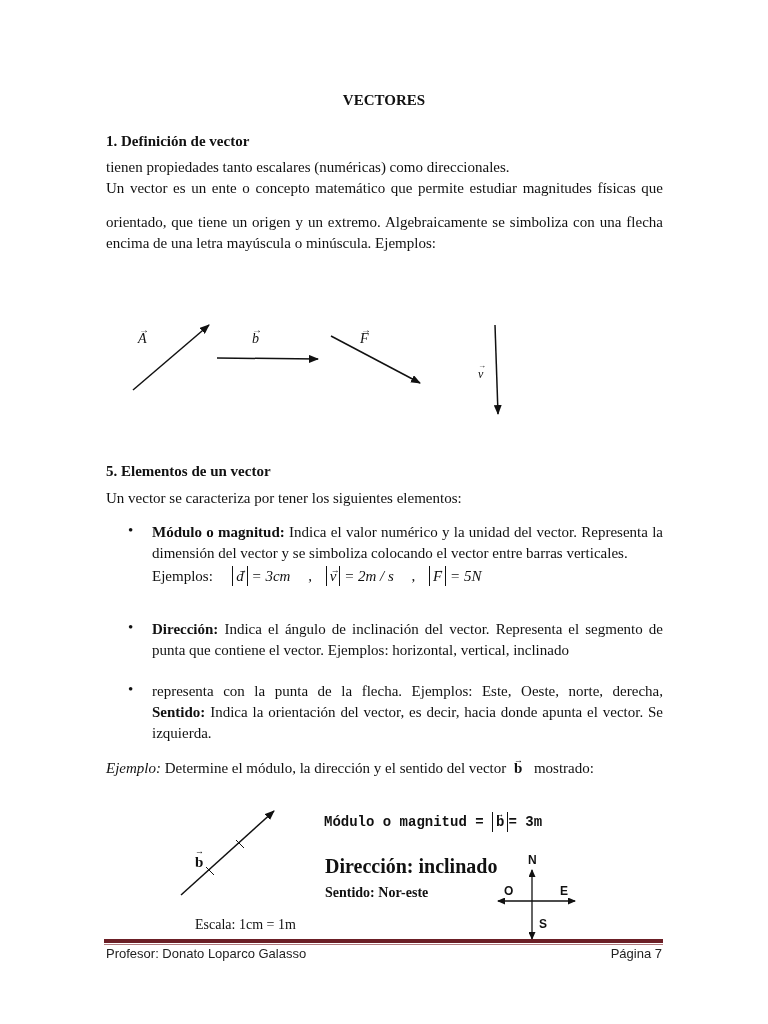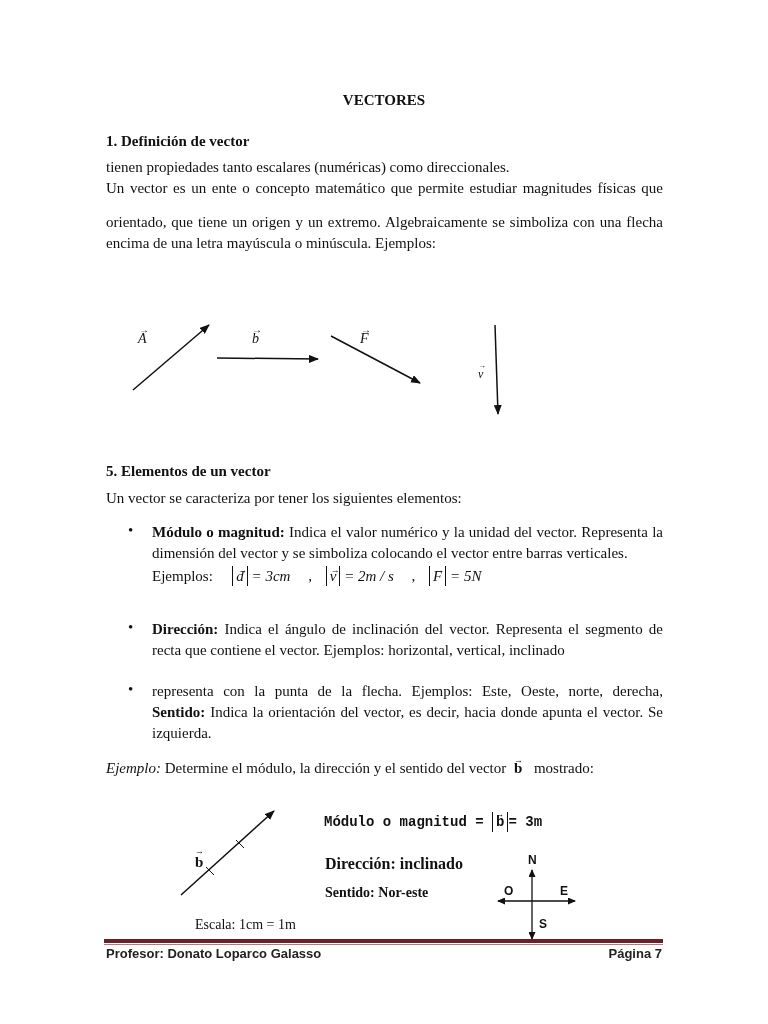--- a/index.html
+++ b/index.html
@@ -7,21 +7,21 @@
          font-family:"Liberation Serif", serif; color:#111; font-size:15px; }
   .abs { position:absolute; }
   .title { top:92px; left:0; width:768px; text-align:center; font-weight:bold; font-size:15px; }
   .h { font-weight:bold; font-size:15px;margin-top:7px; }
   .p { font-size:15px; line-height:21px; text-align:justify; }
   .bullet-dot { font-size:15px; }
   .it { font-style:italic; }
   .b { font-weight:bold; }
   .rule1 { top:939px; left:104px; width:559px; height:4px; background:#6b1f26; }
   .rule2 { top:944px; left:104px; width:559px; height:1px; background:#b07a7e; }
-  .footer { top:946px; font-family:"Liberation Sans Narrow","Liberation Sans", sans-serif; font-size:13px; font-weight:bold; color:#222; }
+  .footer { top:946px; font-family:"Liberation Sans Narrow","Liberation Sans", sans-serif; font-size:13px; font-weight:normal; color:#222; }
   .vlabel { font-style:italic; font-size:14px; }
   .bar { display:inline-block; border-left:1px solid #111; border-right:1px solid #111; padding:0 3px; line-height:20px; }
 </style>
 </head>
 <body>
 
 <div class="abs title">VECTORES</div>
 
 <div class="abs h" style="top:126px;left:106px;">1.  Definición de vector</div>
 
@@ -89,21 +89,21 @@
   <span class="bar it" style="position:relative;"><span style="position:absolute;top:-6px;left:4px;font-size:9px;font-style:normal;">→</span><span>v</span></span>
   <span class="it">= 2m / s</span>
   <span style="display:inline-block;width:14px;"></span><span>,</span><span style="display:inline-block;width:10px;"></span>
   <span class="bar it" style="position:relative;"><span style="position:absolute;top:-6px;left:5px;font-size:9px;font-style:normal;">→</span><span>F</span></span>
   <span class="it">= 5N</span>
 </div>
 
 <div class="abs bullet-dot" style="top:619px;left:128px;">•</div>
 <div class="abs p" style="top:619px;left:152px;width:511px;">
   <div style="text-align:justify;text-align-last:justify;"><span class="b">Dirección:</span><span> Indica el ángulo de inclinación del vector. Representa el segmento de</span></div>
-  <div>recta que contiene el vector. Ejemplos:  horizontal, vertical, inclinado</div>
+  <div>punta que contiene el vector. Ejemplos:  horizontal, vertical, inclinado</div>
 </div>
 
 <div class="abs bullet-dot" style="top:681px;left:128px;">•</div>
 <div class="abs p" style="top:681px;left:152px;width:511px;">
   <div style="text-align:justify;text-align-last:justify;">representa con la punta de la flecha. Ejemplos: Este, Oeste, norte, derecha,</div>
   <div style="text-align:justify;text-align-last:justify;"><span class="b">Sentido:</span><span> Indica la orientación del vector, es decir, hacia donde apunta el vector. Se</span></div>
   <div>izquierda.</div>
 </div>
 
 <div class="abs p" style="top:758px;left:106px;white-space:pre;"><span class="it">Ejemplo:</span><span> Determine el módulo, la dirección y el sentido del vector </span><span class="b" style="position:relative;display:inline-block;margin:0 4px;"><span style="position:absolute;top:-8px;left:0px;font-size:9px;font-weight:normal;">→</span><span>b</span></span><span>  mostrado:</span></div>
@@ -121,21 +121,21 @@
 <div class="abs b" style="top:854px;left:195px;font-size:15px;">
   <div style="position:relative;">
     <span style="position:absolute;top:-8px;left:0px;font-size:9px;font-weight:normal;">→</span>
     <span>b</span>
   </div>
 </div>
 
 <div class="abs b" style="top:812px;left:324px;font-size:14px;white-space:nowrap;font-family:Liberation Mono, monospace;">
   <span>Módulo o magnitud = </span><span class="bar" style="position:relative;"><span style="position:absolute;top:-7px;left:4px;font-size:9px;font-weight:normal;">→</span><span>b</span></span><span>= 3m</span>
 </div>
-<div class="abs b" style="top:855px;left:325px;font-size:16px;">Dirección: inclinado</div>
+<div class="abs b" style="top:855px;left:325px;font-size:20px;">Dirección: inclinado</div>
 <div class="abs b" style="top:885px;left:325px;font-size:14px;">Sentido: Nor-este</div>
 <div class="abs" style="top:917px;left:195px;font-size:14px;">Escala: 1cm = 1m</div>
 
 <svg class="abs" style="top:865px;left:495px;" width="85" height="75">
   <defs>
     <marker id="ah3" markerWidth="8" markerHeight="7" refX="7" refY="3.5" orient="auto" markerUnits="userSpaceOnUse">
       <path d="M0,0 L8,3.5 L0,7 z" fill="#111"></path>
     </marker>
   </defs>
   <line x1="37" y1="36" x2="37" y2="5" stroke="#111" stroke-width="1.3" marker-end="url(#ah3)"></line>

